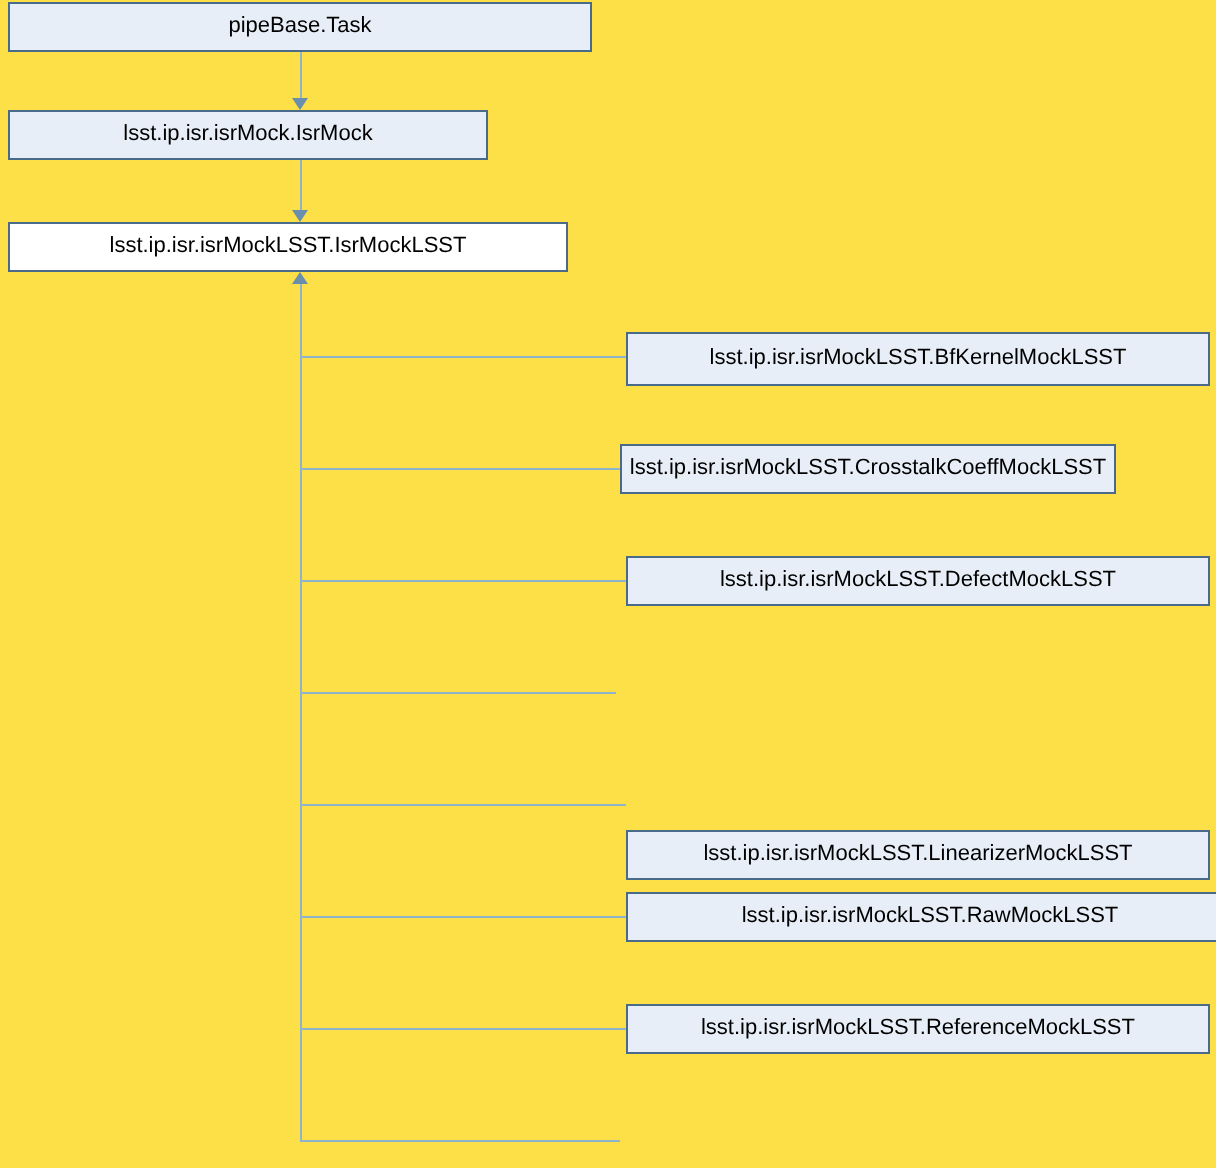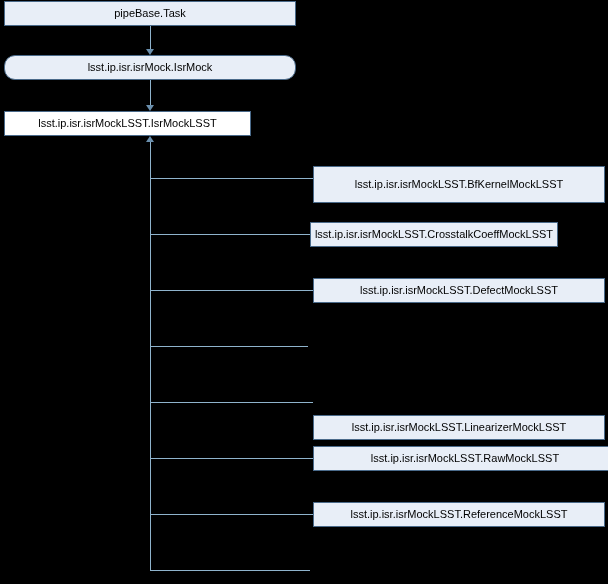--- a/index.html
+++ b/index.html
@@ -7,21 +7,21 @@
     padding: 0;
     background: #ffffff;
   }
   body {
     font-family: "Liberation Sans", sans-serif;
   }
   #canvas {
     position: relative;
     width: 608px;
     height: 584px;
-    background: #000000;
+    background: #fde047;
     overflow: hidden;
   }
   .node {
     position: absolute;
     box-sizing: border-box;
     border: 1px solid #4a6a8a;
     background: #ffffff;
     color: #000000;
     font-size: 11px;
     line-height: 1.1;
@@ -76,29 +76,29 @@
   <div class="edge h" style="left:150px; top:346px; width:158px;"></div>
   <div class="edge h" style="left:150px; top:402px; width:163px;"></div>
   <div class="edge h" style="left:150px; top:458px; width:163px;"></div>
   <div class="edge h" style="left:150px; top:514px; width:163px;"></div>
   <div class="edge h" style="left:150px; top:570px; width:160px;"></div>
 
   <div class="node filled" style="left:4px; top:1px; width:292px; height:25px;">
     <span>pipeBase.Task</span>
   </div>
 
-  <div class="node filled" style="left:4px; top:55px; width:292px; height:25px;border-radius:11px;">
+  <div class="node filled" style="left:4px; top:55px; width:240px; height:25px;">
     <span>lsst.ip.isr.isrMock.IsrMock</span>
   </div>
 
-  <div class="node plain" style="left:4px; top:111px; width:247px; height:25px;justify-content:center;">
+  <div class="node plain" style="left:4px; top:111px; width:280px; height:25px;justify-content:center;">
     <span>lsst.ip.isr.isrMockLSST.IsrMockLSST</span>
   </div>
 
-  <div class="node filled" style="left:313px; top:166px; width:292px; height:37px;">
+  <div class="node filled" style="left:313px; top:166px; width:292px; height:27px;">
     <span>lsst.ip.isr.isrMockLSST.BfKernelMockLSST</span>
   </div>
 
   <div class="node filled" style="left:310px; top:222px; width:248px; height:25px;">
     <span>lsst.ip.isr.isrMockLSST.CrosstalkCoeffMockLSST</span>
   </div>
 
   <div class="node filled" style="left:313px; top:278px; width:292px; height:25px;text-align:right;">
     <span>lsst.ip.isr.isrMockLSST.DefectMockLSST</span>
   </div>

